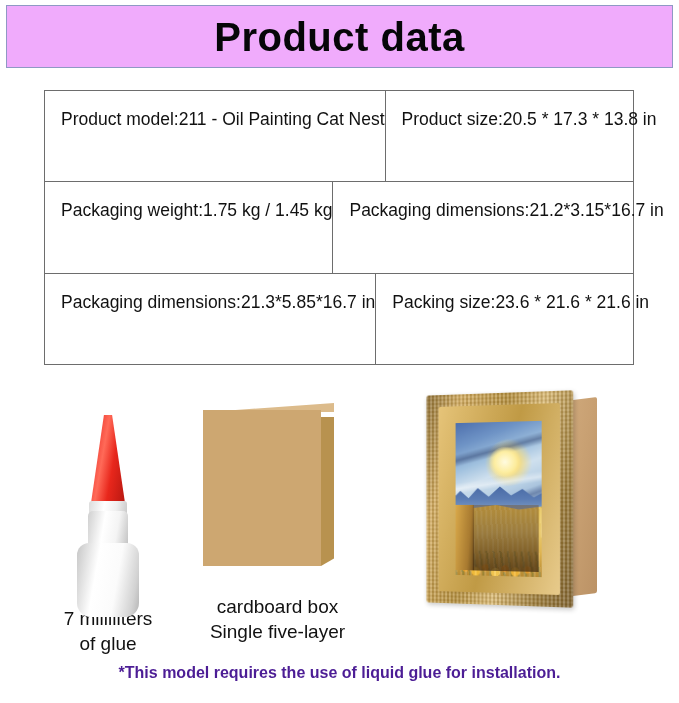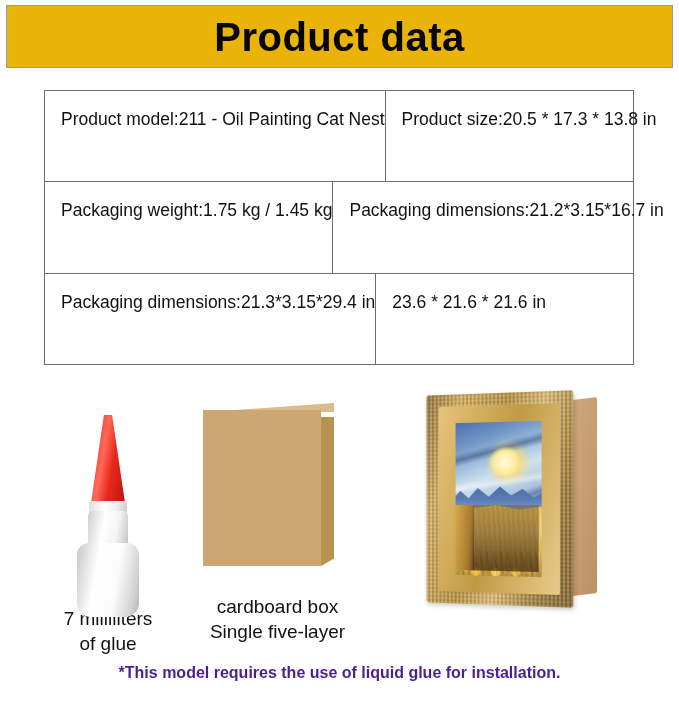--- a/index.html
+++ b/index.html
@@ -16,21 +16,21 @@
     color: #111111;
   }
 
   
   .banner {
     position: absolute;
     left: 6px;
     top: 5px;
     width: 667px;
     height: 63px;
-    background: #eab308;
+    background: #f0abfc;
     border: 1px solid #8f99c4;
     box-sizing: border-box;
     display: flex;
     align-items: center;
     justify-content: center;
   }
   .banner-title {
     font-size: 40px;
     font-weight: 700;
     color: #060608;
@@ -367,23 +367,24 @@
     </div>
     <div class="spec-cell">
       <div class="spec-label">Packaging dimensions:</div>
       <div class="spec-value">21.2*3.15*16.7 in</div>
     </div>
   </div>
 
   <div class="spec-row">
     <div class="spec-cell">
       <div class="spec-label">Packaging dimensions:</div>
-      <div class="spec-value">21.3*3.15*29.4 in</div>
-    </div>
-    <div class="spec-cell">
+      <div class="spec-value">21.3*5.85*16.7 in</div>
+    </div>
+    <div class="spec-cell">
+      <div class="spec-label">Packing size:</div>
       <div class="spec-value">23.6 * 21.6 * 21.6 in</div>
     </div>
   </div>
 
 </div>
 
 <div class="items">
 
   <div class="item item-glue">
     <div class="glue-art">

